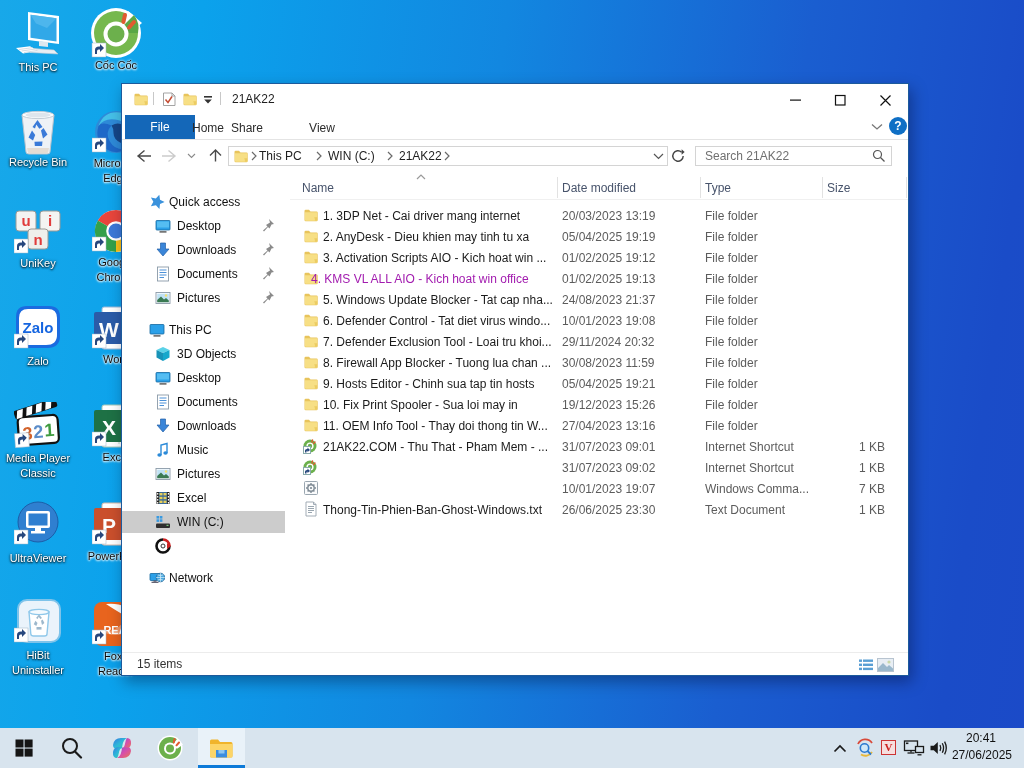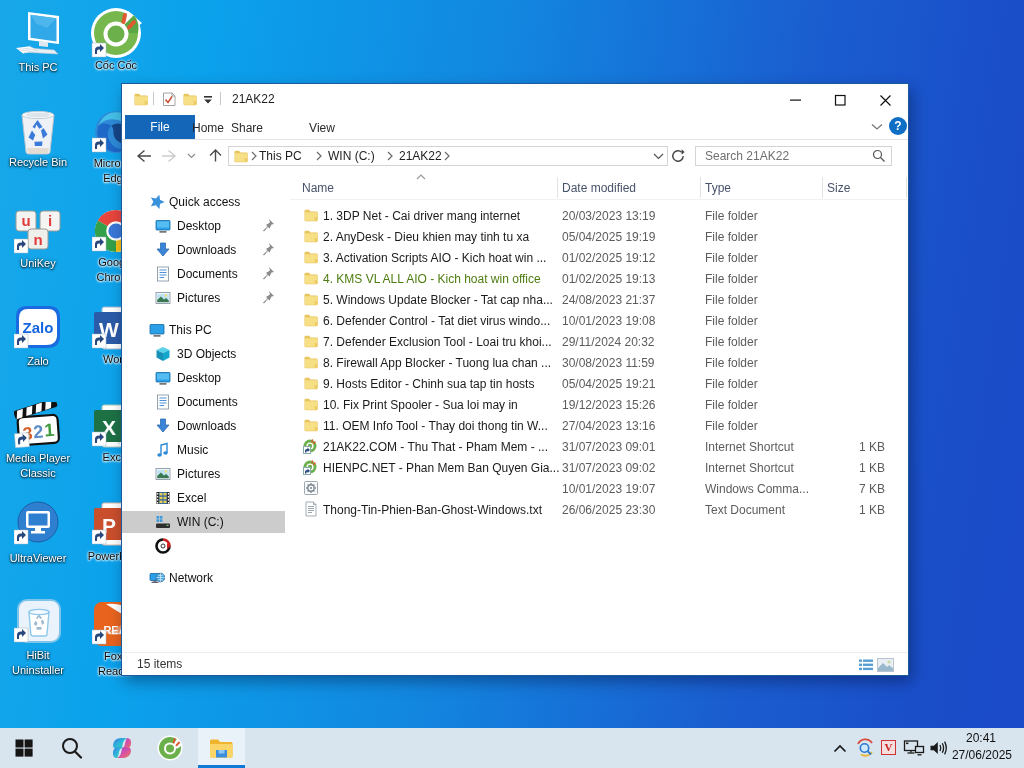--- a/index.html
+++ b/index.html
@@ -508,21 +508,21 @@
 <div class="frow" style="left:201px;top:163.5px;color:#1b1b1b;">3. Activation Scripts AIO - Kich hoat win ...</div>
 <div class="frow gray" style="left:440px;top:163.5px;">01/02/2025 19:12</div>
 <div class="frow gray" style="left:583px;top:163.5px;">File folder</div>
 <svg class="abs" style="left:181px;top:186px" width="16" height="16" viewBox="0 0 16 16">
         <g transform="scale(1.0)">
           <path d="M1.5 4 Q1.5 2.8 2.7 2.8 L6 2.8 L7.5 4.6 L13.5 4.6 Q14.7 4.6 14.7 5.8 L14.7 13 Q14.7 14.2 13.5 14.2 L2.7 14.2 Q1.5 14.2 1.5 13 Z" fill="#e8c45c"></path>
           <path d="M2 5.2 L14.2 5.2 L14.2 13 Q14.2 13.8 13.4 13.8 L2.8 13.8 Q2 13.8 2 13 Z" fill="#f7df85"></path>
           <path d="M11.2 10.2 L14.2 10.2 L14.2 13 Q14.2 13.8 13.4 13.8 L11.8 13.8 Q12.6 12.6 11.2 10.2 Z" fill="#eccc62"></path>
         </g>
       </svg>
-<div class="frow" style="left:201px;top:184.5px;color:#4d7c0f;">4. KMS VL ALL AIO - Kich hoat win office</div>
+<div class="frow" style="left:189px;top:184.5px;color:#a21caf;">4. KMS VL ALL AIO - Kich hoat win office</div>
 <div class="frow gray" style="left:440px;top:184.5px;">01/02/2025 19:13</div>
 <div class="frow gray" style="left:583px;top:184.5px;">File folder</div>
 <svg class="abs" style="left:181px;top:207px" width="16" height="16" viewBox="0 0 16 16">
         <g transform="scale(1.0)">
           <path d="M1.5 4 Q1.5 2.8 2.7 2.8 L6 2.8 L7.5 4.6 L13.5 4.6 Q14.7 4.6 14.7 5.8 L14.7 13 Q14.7 14.2 13.5 14.2 L2.7 14.2 Q1.5 14.2 1.5 13 Z" fill="#e8c45c"></path>
           <path d="M2 5.2 L14.2 5.2 L14.2 13 Q14.2 13.8 13.4 13.8 L2.8 13.8 Q2 13.8 2 13 Z" fill="#f7df85"></path>
           <path d="M11.2 10.2 L14.2 10.2 L14.2 13 Q14.2 13.8 13.4 13.8 L11.8 13.8 Q12.6 12.6 11.2 10.2 Z" fill="#eccc62"></path>
         </g>
       </svg>
 <div class="frow" style="left:201px;top:205.5px;color:#1b1b1b;">5. Windows Update Blocker - Tat cap nha...</div>
@@ -611,21 +611,20 @@
           <circle cx="7" cy="8" r="3.6" fill="#fff"></circle>
           <circle cx="7" cy="8" r="2.2" fill="#6cb04c"></circle>
           <g stroke="#e05a30" stroke-width="1.4" stroke-linecap="round">
             <line x1="9.5" y1="2" x2="9" y2="4"></line>
             <line x1="12" y1="4" x2="10.6" y2="5.6"></line>
           </g>
           <rect x="0.5" y="8.5" width="7" height="7" fill="#fff" stroke="#8aa"></rect>
           <path d="M2 14.5 L2 12.5 Q2 11 4 11 L4.5 11 L4.5 9.5 L7 12 L4.5 14 L4.5 12.8 L4 12.8 Q3.5 12.8 3.5 13.5 L3.5 14.5 Z" fill="#27477d"></path>
         </g>
       </svg>
-<div class="frow" style="left:201px;top:373.5px;color:#1b1b1b;">HIENPC.NET - Phan Mem Ban Quyen Gia...</div>
 <div class="frow gray" style="left:440px;top:373.5px;">31/07/2023 09:02</div>
 <div class="frow gray" style="left:583px;top:373.5px;">Internet Shortcut</div>
 <div class="frow gray" style="left:683px;top:373.5px;width:80px;text-align:right;">1 KB</div>
 <svg class="abs" style="left:181px;top:396px" width="16" height="16" viewBox="0 0 16 16">
         <g>
           <rect x="1.5" y="1.5" width="13" height="13" rx="1" fill="#fafbfc" stroke="#9aa6b0"></rect>
           <circle cx="8" cy="8" r="3.2" fill="none" stroke="#7e8a94" stroke-width="1.4"></circle>
           <circle cx="8" cy="8" r="1.1" fill="#7e8a94"></circle>
           <g stroke="#7e8a94" stroke-width="1.4">
             <line x1="8" y1="3" x2="8" y2="4.6"></line>

